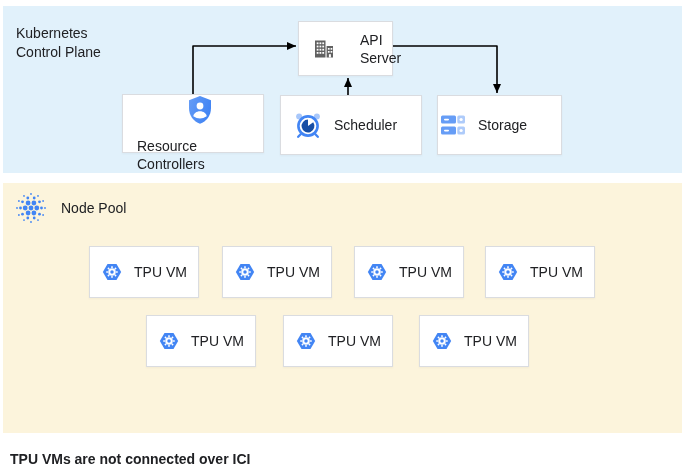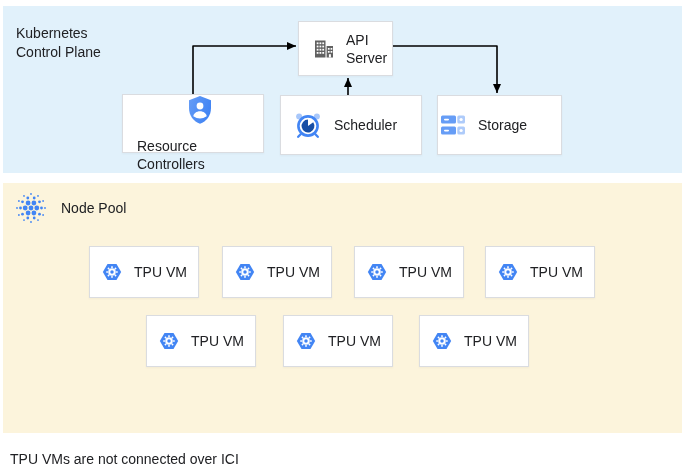--- a/index.html
+++ b/index.html
@@ -12,28 +12,28 @@
   .panel-node-pool{top:183px;height:250px;background:#FCF4DC;}
   .panel-title{font-size:14px;line-height:19px;color:#202124;}
   .cp-title{position:absolute;left:16px;top:24px;width:92px;}
   .np-header{position:absolute;left:14px;top:191px;display:flex;align-items:center;gap:13px;}
   .node-box{
     position:absolute;background:#fff;border:1px solid #DADCE0;
     box-sizing:border-box;display:flex;align-items:center;
     font-size:14px;line-height:18px;box-shadow:0 1px 2px rgba(0,0,0,0.04);
   }
   .node-box .lbl{white-space:normal;}
-  .box-api{left:298px;top:21px;width:95px;height:55px;padding-left:13px;gap:10px;}
+  .box-api{left:298px;top:21px;width:95px;height:55px;padding-left:13px;gap:24px;}
   .box-rc{left:122px;top:94px;width:142px;height:59px;padding-left:14px;gap:12px;flex-direction:column;}
   .box-sched{left:280px;top:95px;width:142px;height:60px;padding-left:12px;gap:11px;}
   .box-storage{left:437px;top:95px;width:125px;height:60px;padding-left:2px;gap:12px;}
   .tpu-box{width:110px;height:52px;justify-content:center;gap:11px;font-size:14px;}
   .arrows{position:absolute;left:0;top:0;pointer-events:none;}
   .icon{flex:0 0 auto;display:block;}
-  .caption{position:absolute;left:10px;top:451px;font-size:14px;color:#202124;}
+  .caption{position:absolute;left:10px;top:451px;font-size:14px;color:#202124;font-weight:bold;}
 </style>
 </head>
 <body>
 
 <div class="panel panel-control-plane"></div>
 
 <div class="panel panel-node-pool"></div>
 
 <div class="cp-title panel-title">Kubernetes Control Plane</div>
 

